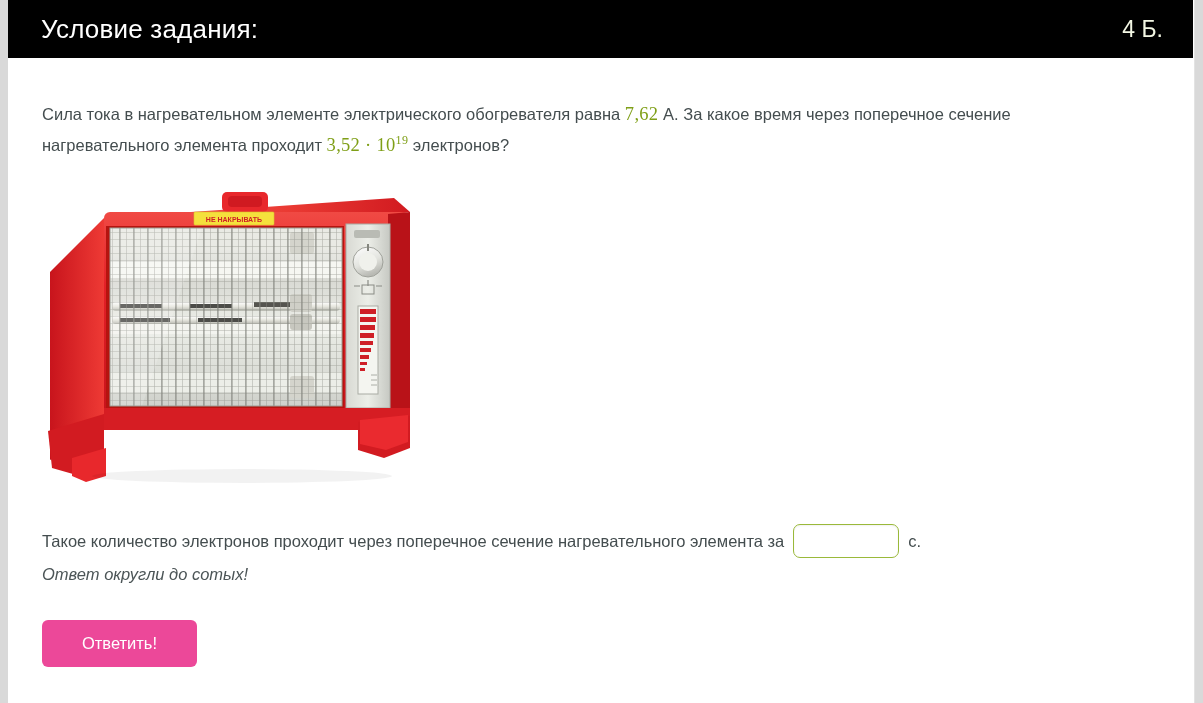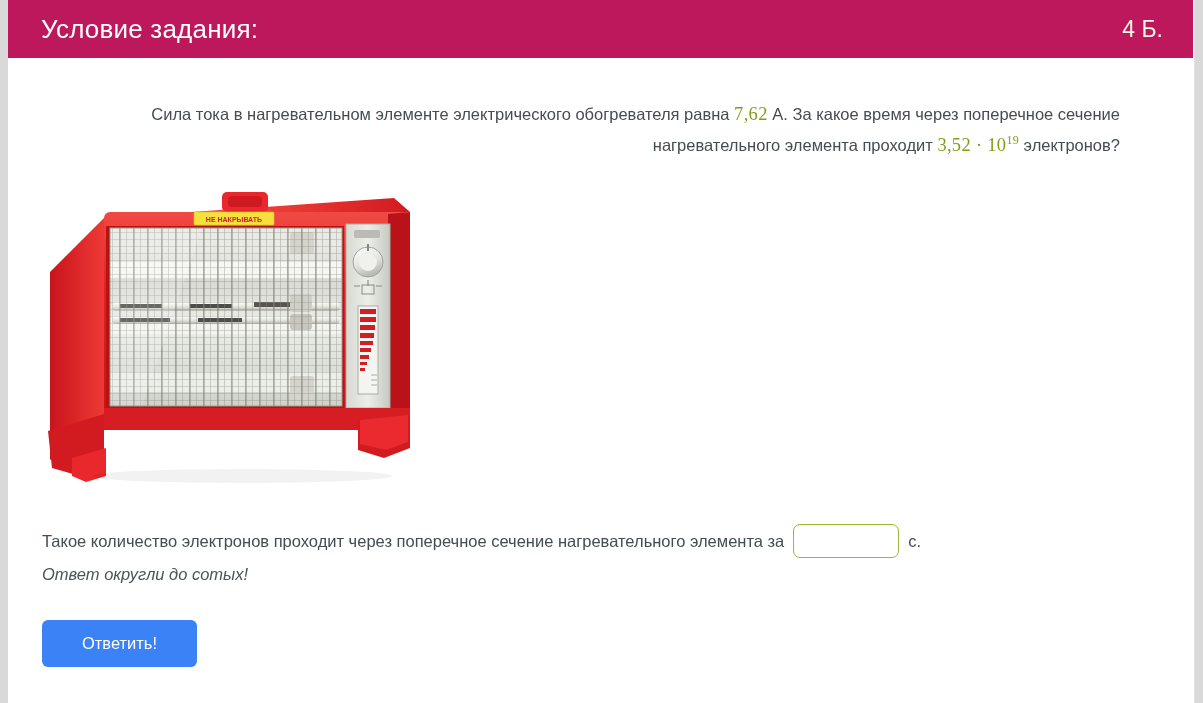--- a/index.html
+++ b/index.html
@@ -34,21 +34,21 @@
     overflow: hidden;
   }
 
   
   #task-header {
     position: absolute;
     left: 0;
     top: 0;
     width: 1185px;
     height: 58px;
-    background: #be185d;
+    background: #000000;
     display: flex;
     align-items: center;
     justify-content: space-between;
     box-sizing: border-box;
     padding: 0 30px 0 33px;
   }
   #task-header-title {
     color: #ffffff;
     font-size: 26px;
     font-weight: 400;
@@ -74,22 +74,21 @@
   }
 
   .statement {
     position: absolute;
     left: 34px;
     top: 41px;
     width: 1060px;
     color: #444d4f;
     font-size: 16.5px;
     line-height: 31px;
-    text-align: right;
-    margin-left: 18px;
+    text-align: left;
   }
   .statement .val {
     font-family: "Liberation Serif", "DejaVu Serif", serif;
     color: #7f9f17;
     font-size: 18.5px;
     font-weight: 400;
     letter-spacing: 0.3px;
   }
   .statement .val sup {
     font-size: 12px;
@@ -151,21 +150,21 @@
     line-height: 26px;
   }
 
   
   #submit-button {
     position: absolute;
     left: 34px;
     top: 562px;
     width: 155px;
     height: 47px;
-    background: #3b82f6;
+    background: #ec4899;
     border: none;
     border-radius: 6px;
     color: #ffffff;
     font-family: "Liberation Sans", "DejaVu Sans", sans-serif;
     font-size: 16.5px;
     line-height: 47px;
     text-align: center;
     cursor: pointer;
     padding: 0;
   }

